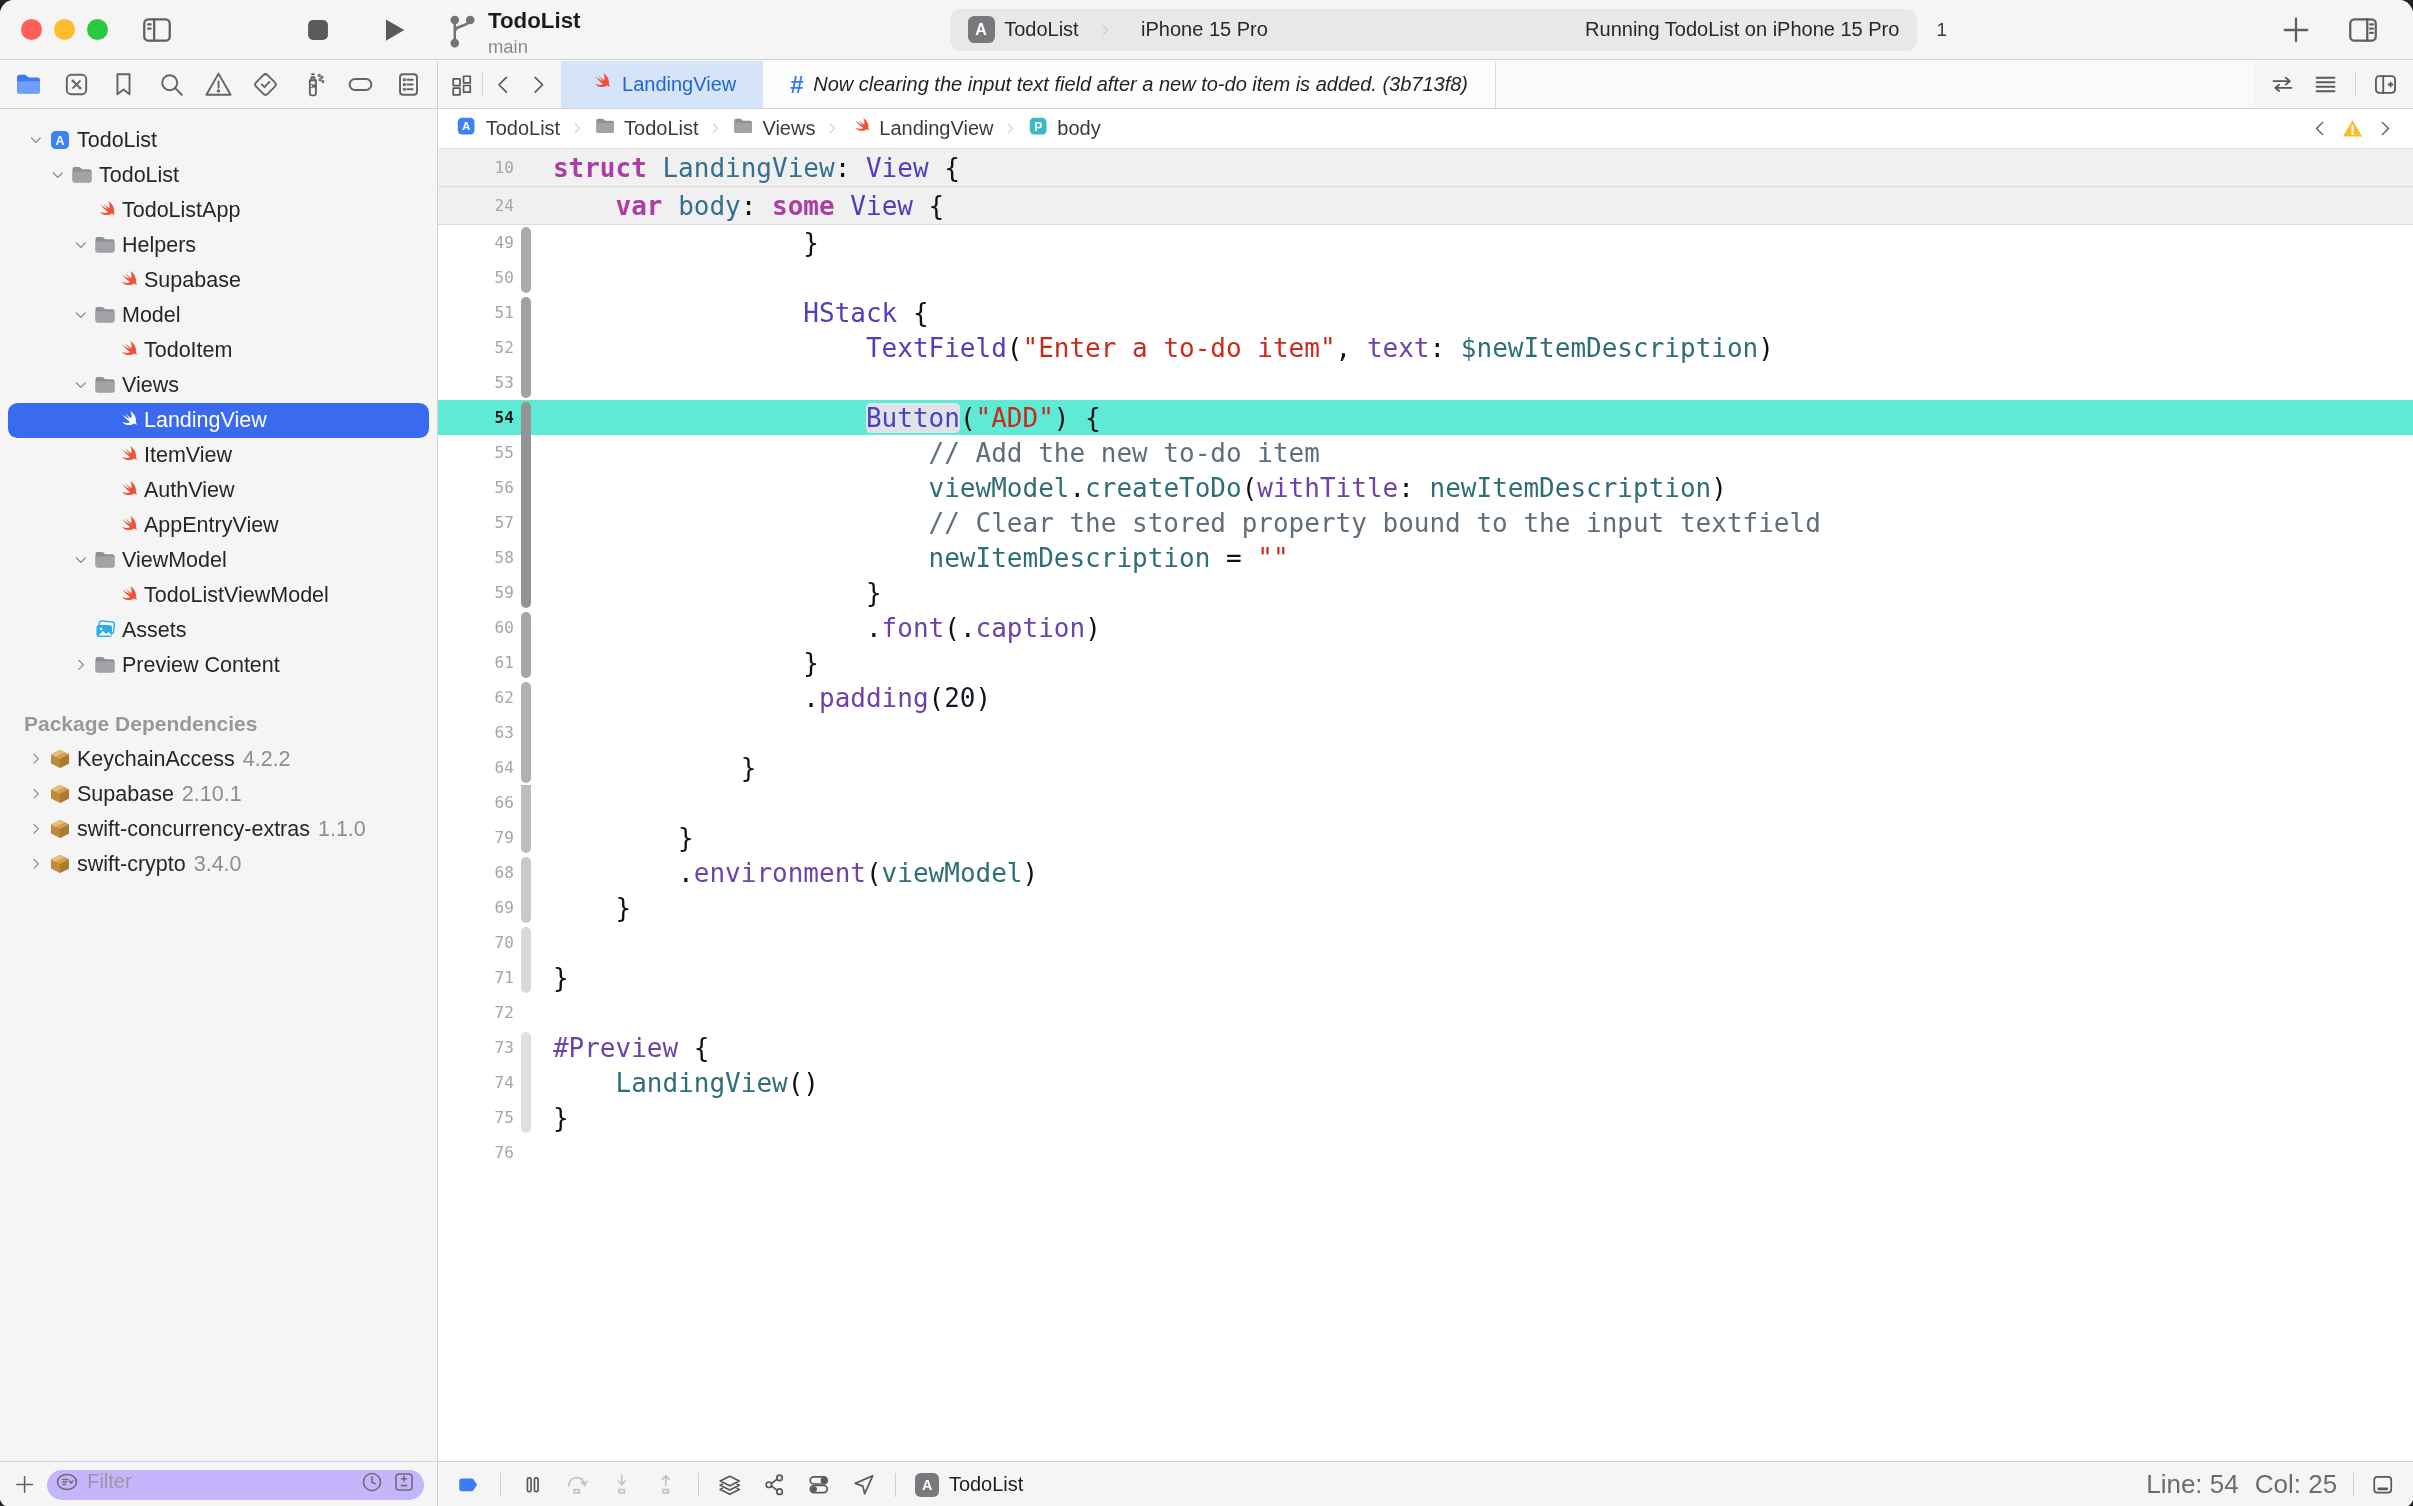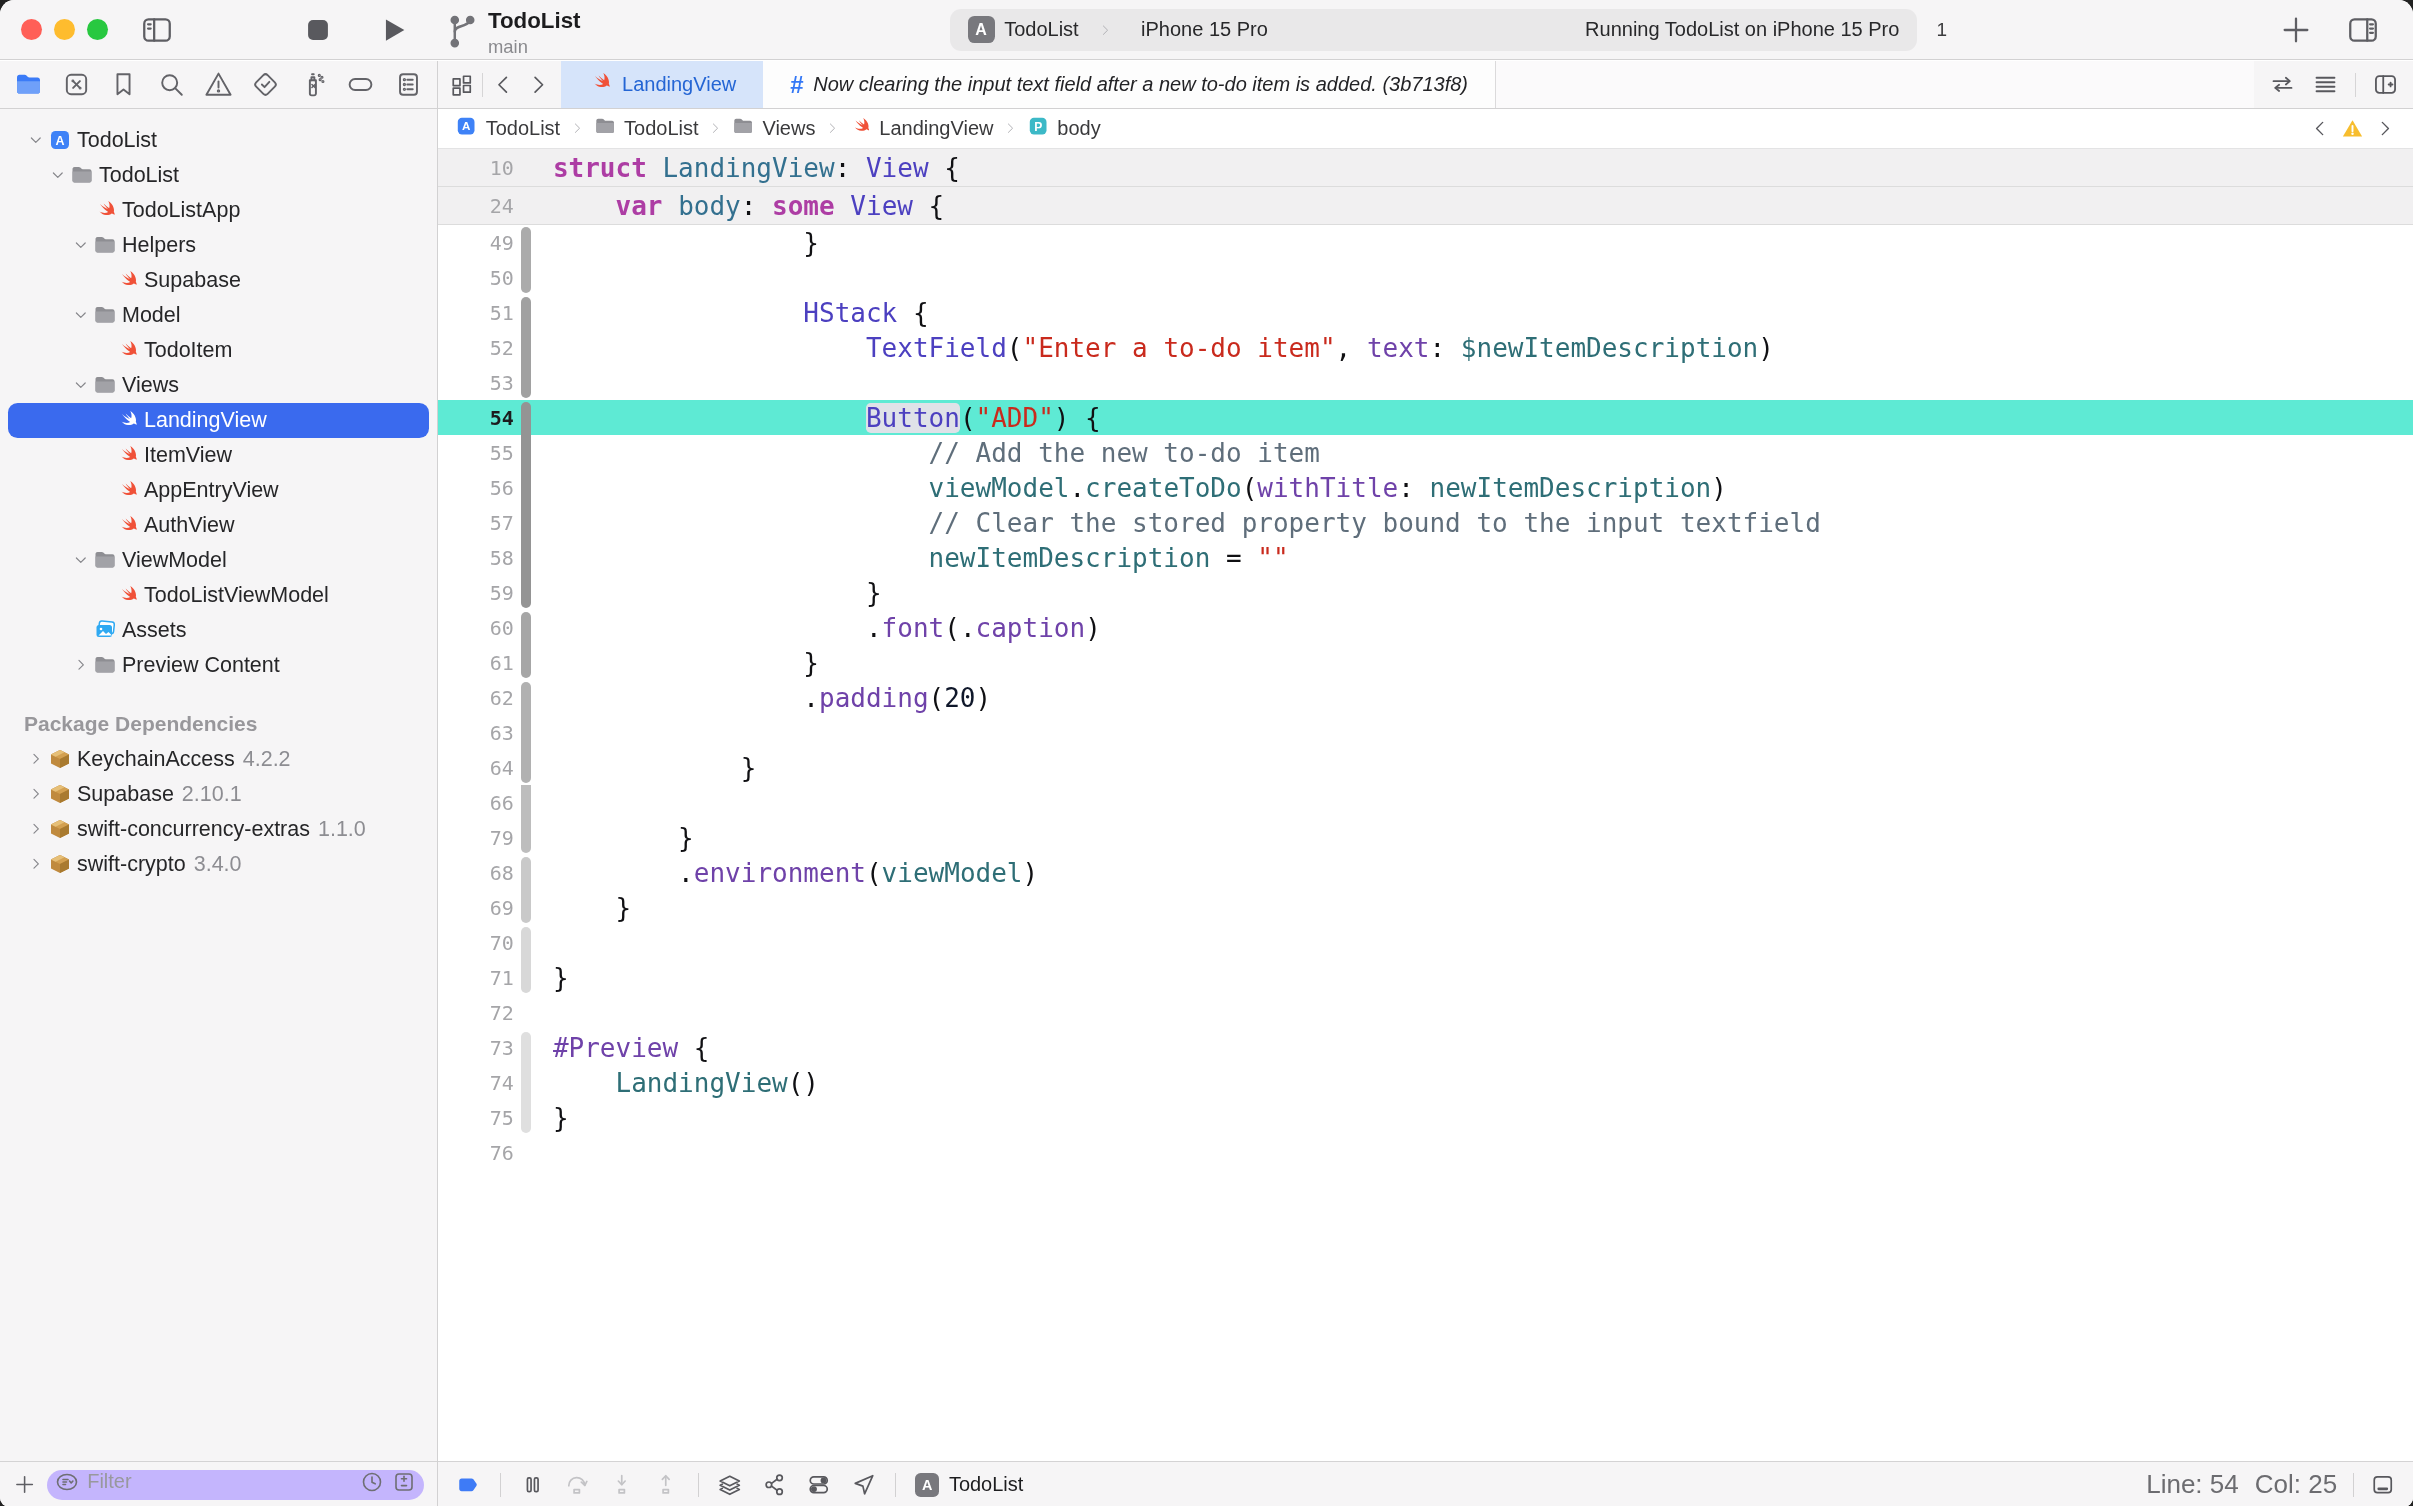--- a/index.html
+++ b/index.html
@@ -74,21 +74,21 @@
   .csep { color:#aeaeb2; margin:0 9.6px; display:flex; }
   .csep svg { width:14.4px; height:14.4px; }
   .crumb-right { margin-left:auto; display:flex; align-items:center; gap:11.2px; color:#6e6e73; }
   .crumb-right svg { width:21px; height:21px; }
 
   
   .codewrap { flex:1; overflow:hidden; font-family:"DejaVu Sans Mono", monospace; font-size:26px; }
   .cl { height:35px; display:flex; align-items:center; position:relative; }
   .cl.sticky { height:38px; background:#f1f0f1; border-bottom:0.8px solid #dcdcdc; }
   .cl.hl { background:#5eead4; }
-  .ln { width:76px; text-align:right; font-size:20px; color:#a5a5a8; flex:none; }
+  .ln { width:76px; text-align:right; font-size:16px; color:#a5a5a8; flex:none; }
   .cl.hl .ln { color:#1c1c1e; font-weight:600; }
   .rib { width:10.4px; margin-left:7.2px; align-self:stretch; flex:none; }
   .rib.top { border-top-left-radius:5.6px; border-top-right-radius:5.6px; margin-top:1.6px; }
   .rib.bot { border-bottom-left-radius:5.6px; border-bottom-right-radius:5.6px; margin-bottom:1.6px; }
   .ct { margin-left:21.5px; white-space:pre; }
   .tok-p { color:#101013; }
   .tok-k { color:#ad3da4; font-weight:600; }
   .tok-t { color:#4c40c0; }
   .tok-m { color:#6f42a9; }
   .tok-d { color:#33708f; }
@@ -383,30 +383,30 @@
             </span>
             <span>ItemView</span>
           </div>
           <div class="trow" style="padding-left: 83px;">
             <span class="disc"></span>
             <span class="ticon">
               <svg viewBox="0 0 24 24">
                 <path fill="#f05138" d="M20.1 16.1c1.1-2 1.2-4.5.3-6.9-.9-2.4-2.7-4.6-5.1-6.1 1.3 2.6 1.6 5.1.9 7.1-2-1.3-4-3-5.6-4.6 1 1.9 2.6 3.9 4.4 5.5-2.5-1.1-5.6-2.9-7.9-5.2.5.9 1.1 1.8 1.9 2.7 1.7 2 3.9 3.9 6.2 5.3-1.6 1-3.8 1.3-6 .7-.9-.2-1.8-.6-2.7-1.1 1.6 2 3.9 3.3 6.5 3.5 2.2.2 4.3-.4 5.7-1.6 1 .3 2.1.5 2.8 1.5.3-1.3-.1-2.4-1.4-3.8z"></path>
               </svg>
             </span>
-            <span>AppEntryView</span>
+            <span>AuthView</span>
           </div>
           <div class="trow" style="padding-left: 83px;">
             <span class="disc"></span>
             <span class="ticon">
               <svg viewBox="0 0 24 24">
                 <path fill="#f05138" d="M20.1 16.1c1.1-2 1.2-4.5.3-6.9-.9-2.4-2.7-4.6-5.1-6.1 1.3 2.6 1.6 5.1.9 7.1-2-1.3-4-3-5.6-4.6 1 1.9 2.6 3.9 4.4 5.5-2.5-1.1-5.6-2.9-7.9-5.2.5.9 1.1 1.8 1.9 2.7 1.7 2 3.9 3.9 6.2 5.3-1.6 1-3.8 1.3-6 .7-.9-.2-1.8-.6-2.7-1.1 1.6 2 3.9 3.3 6.5 3.5 2.2.2 4.3-.4 5.7-1.6 1 .3 2.1.5 2.8 1.5.3-1.3-.1-2.4-1.4-3.8z"></path>
               </svg>
             </span>
-            <span>AuthView</span>
+            <span>AppEntryView</span>
           </div>
           <div class="trow" style="padding-left: 61px;">
             <span class="disc">
               <svg viewBox="0 0 24 24" fill="none" stroke="currentColor" stroke-width="1.6" stroke-linecap="round" stroke-linejoin="round">
                 <polyline points="6,9.5 12,15.5 18,9.5"></polyline>
               </svg>
             </span>
             <span class="ticon">
               <svg viewBox="0 0 24 24">
                 <path fill="#8e8e93" d="M2.5 6c0-1.1.9-2 2-2h4.3c.6 0 1.1.2 1.5.6l1 1c.4.4.9.6 1.5.6h6.7c1.1 0 2 .9 2 2v9.3c0 1.1-.9 2-2 2h-15c-1.1 0-2-.9-2-2V6z"></path>

